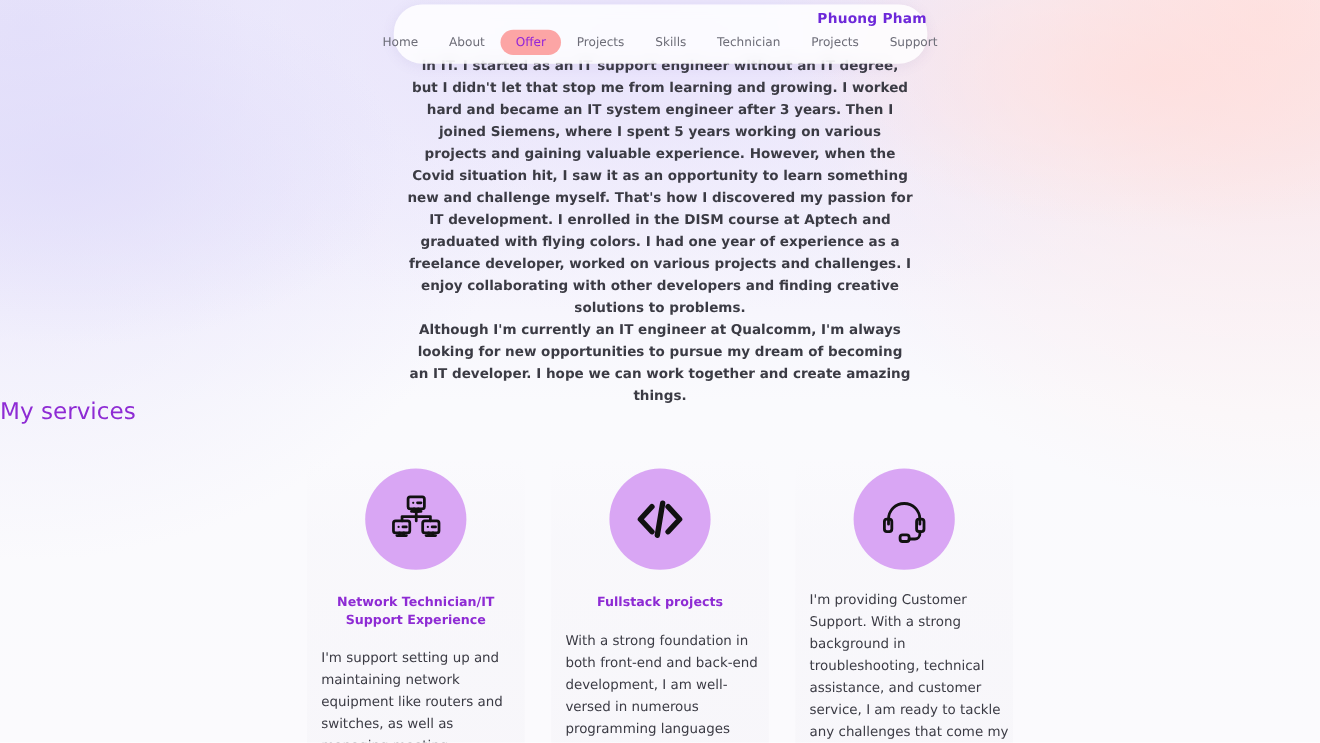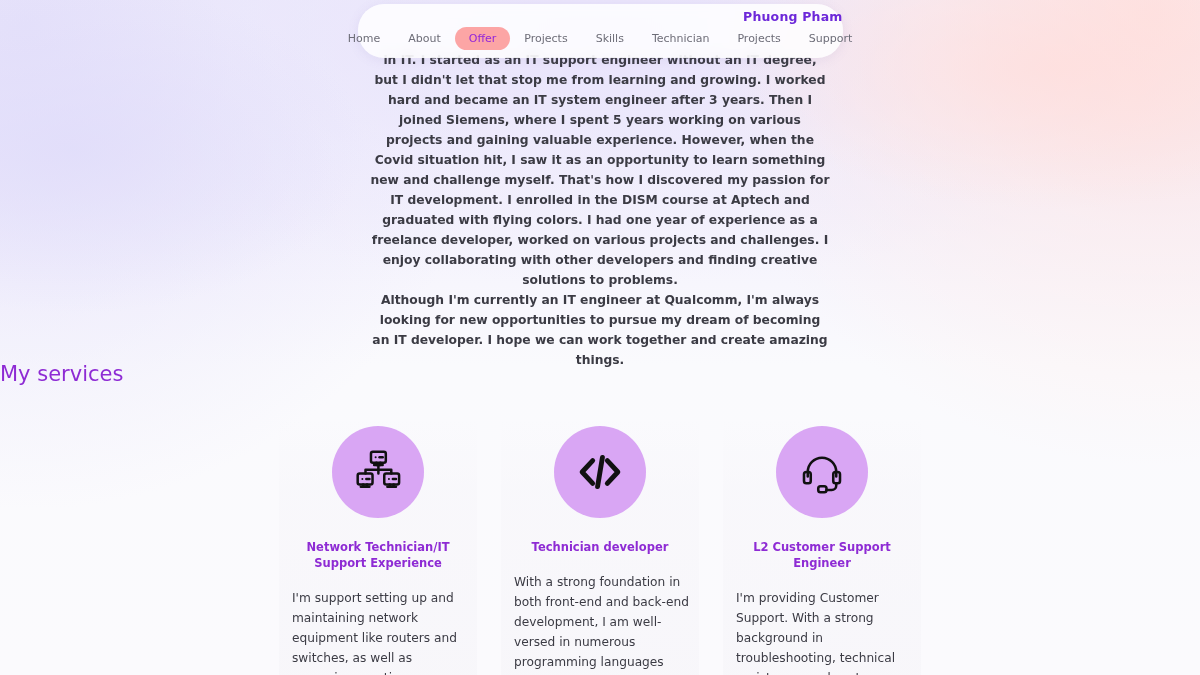--- a/index.html
+++ b/index.html
@@ -132,31 +132,30 @@
   </div>
 
   <div class="card mid">
     <div class="icon-circle">
       <svg width="52" height="52" viewBox="0 0 64 64" fill="none" stroke="#111" stroke-width="6" stroke-linejoin="round" stroke-linecap="round">
         <path d="M23 18L10 32l13 14"></path>
         <path d="M41 18l13 14-13 14"></path>
         <path d="M35 14L29 50"></path>
       </svg>
     </div>
-    <div class="card-title">Technician developer</div>
+    <div class="card-title">Fullstack projects</div>
     <div class="card-body">With a strong foundation in both front-end and back-end development, I am well-versed in numerous programming languages including JavaScript, SQL, and PHP/Laravel. I have hands-on experience in working with</div>
   </div>
 
   <div class="card">
     <div class="icon-circle">
       <svg width="48" height="48" viewBox="0 0 64 64" fill="none" stroke="#111" stroke-width="3.4" stroke-linejoin="round" stroke-linecap="round">
         <path d="M13 38V32a19 19 0 0 1 38 0v6"></path>
         <rect x="8" y="32" width="9" height="15" rx="3"></rect>
         <rect x="47" y="32" width="9" height="15" rx="3"></rect>
         <path d="M51 47v3a6 6 0 0 1-6 6h-7"></path>
         <rect x="27" y="51" width="11" height="8" rx="3"></rect>
       </svg>
     </div>
-    <div class="card-title">L2 Customer Support Engineer</div>
     <div class="card-body">I'm providing Customer Support. With a strong background in troubleshooting, technical assistance, and customer service, I am ready to tackle any challenges that come my way.</div>
   </div>
 
 </div>
 
 </body></html>

